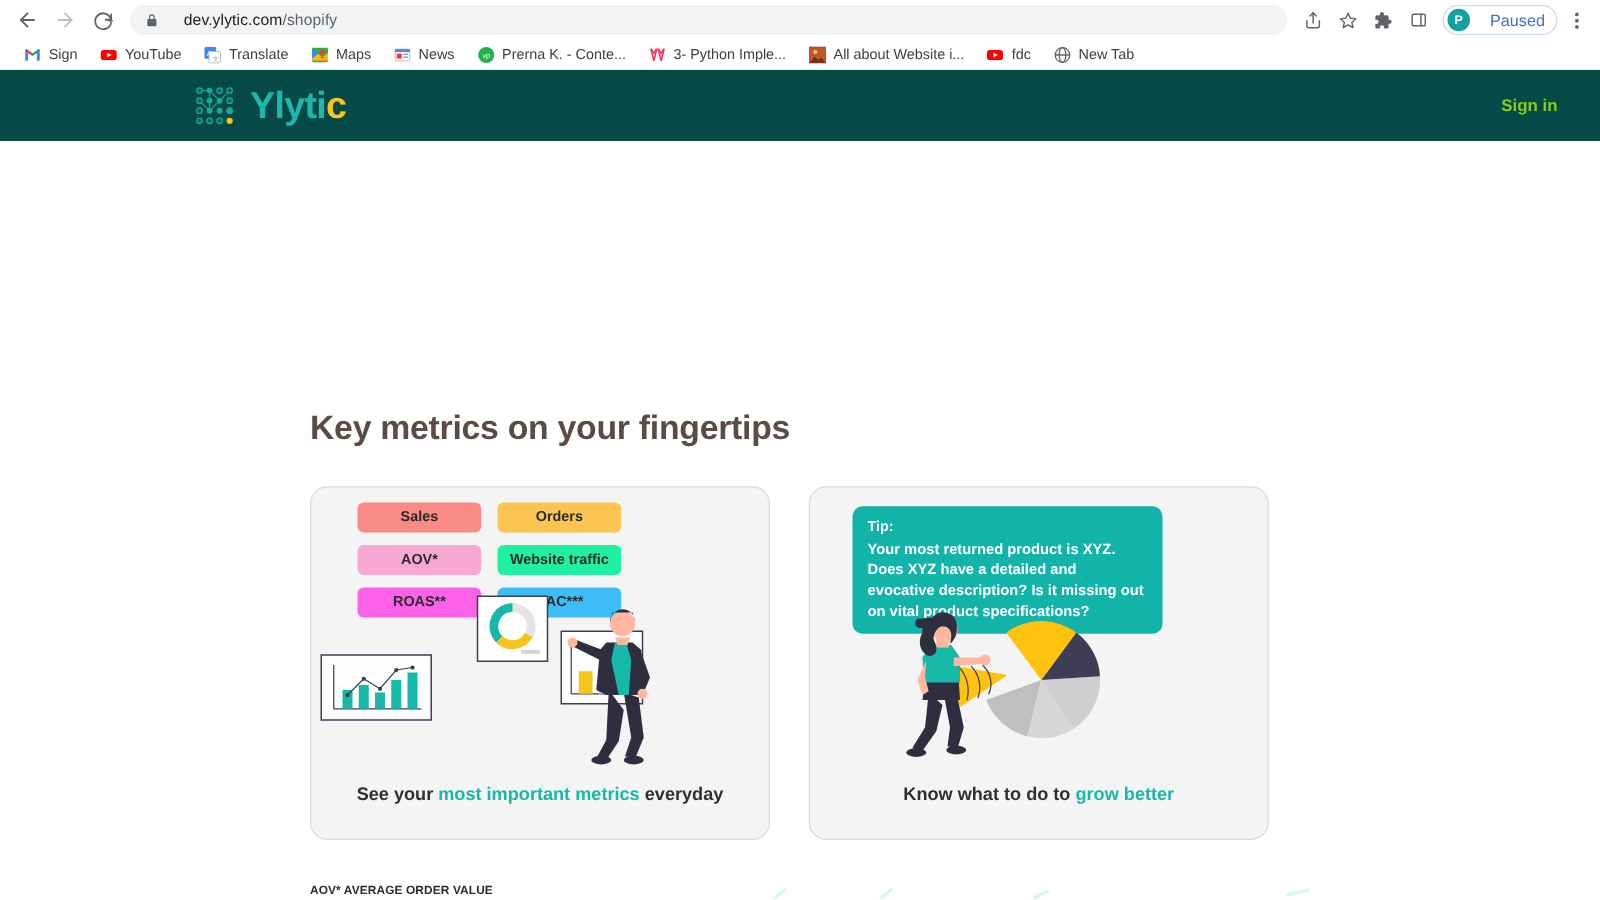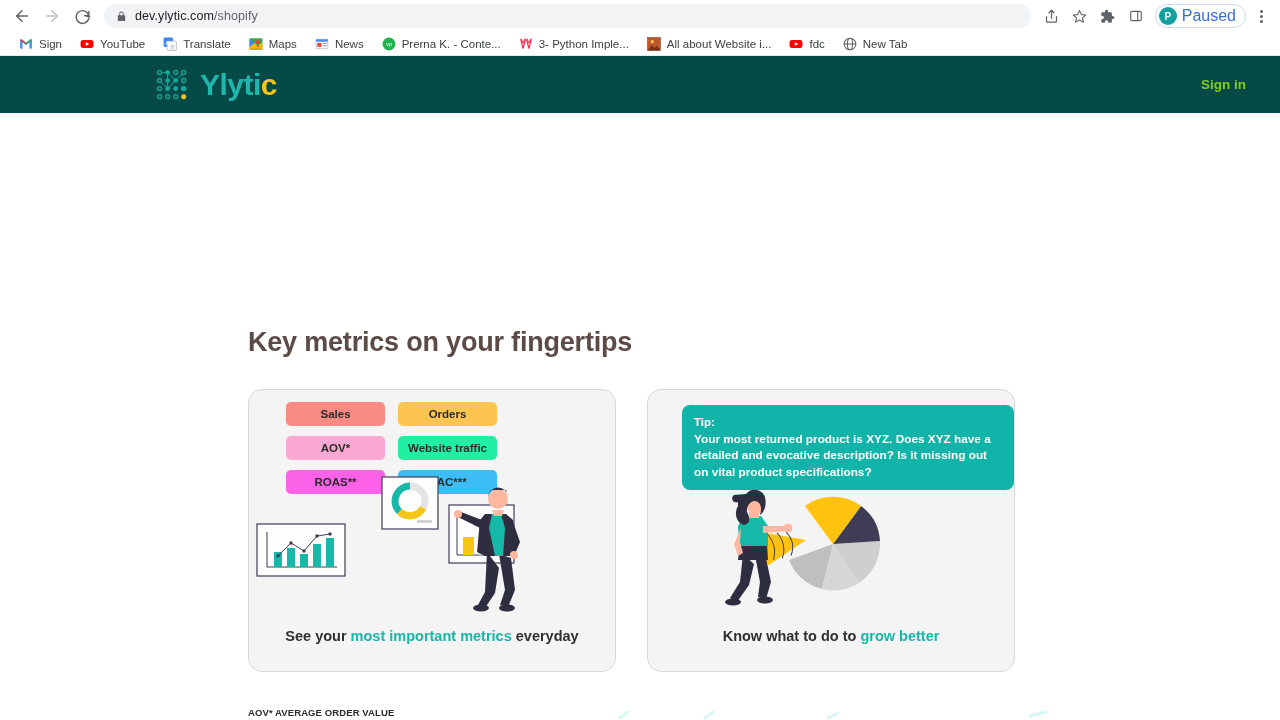--- a/index.html
+++ b/index.html
@@ -15,21 +15,21 @@
     display: flex; align-items: center; padding: 0 8px; gap: 2px;
   }
   .nav-btn {
     width: 28px; height: 28px; border-radius: 50%;
     display: flex; align-items: center; justify-content: center;
     color: #5f6368; flex: none;
   }
   .nav-btn svg { display: block; }
   .omnibox {
     flex: 1; height: 24px; background: #f1f3f4; border-radius: 13px;
-    display: flex; align-items: center; padding: 0 12px; gap: 8px;
+    display: flex; align-items: center; padding: 0 12px; gap: 20px;
     margin-left: 6px; margin-right: 6px;
   }
   .omnibox .lock { flex: none; display: block; }
   .url-text {
     font-size: 12.5px; color: #202124; white-space: nowrap;
     letter-spacing: .1px;
   }
   .url-text .path { color: #5f6368; }
   .tb-icon {
     width: 26px; height: 26px; flex: none;
@@ -38,21 +38,21 @@
   .profile-chip {
     display: flex; align-items: center; gap: 5px; height: 24px;
     border: 1px solid #c8d9f0; border-radius: 13px; padding: 0 9px 0 3px;
     flex: none; margin-left: 4px;
   }
   .profile-avatar {
     width: 18px; height: 18px; border-radius: 50%; background: #12a0a0;
     color: #fff; font-size: 10px; font-weight: bold;
     display: flex; align-items: center; justify-content: center;
   }
-  .profile-label { font-size: 16px; color: #3c6fd0; }
+  .profile-label { font-size: 13px; color: #3c6fd0; margin-left: 11px; }
   .menu-dots {
     width: 22px; flex: none; display: flex; flex-direction: column;
     align-items: center; gap: 2px; margin-left: 2px;
   }
   .menu-dots i { width: 3px; height: 3px; border-radius: 50%; background: #5f6368; display: block; }
 
   
   .bookmarks-bar {
     height: 24px; background: #ffffff; display: flex; align-items: center;
     padding: 0 10px; gap: 0px; border-bottom: 1px solid #e8eaed;
@@ -105,21 +105,21 @@
   
   .illus-left { position: absolute; left: 0; top: 82px; width: 368px; height: 140px; }
   .caption {
     position: absolute; left: 0; right: 0; bottom: 27px; text-align: center;
     font-size: 14.5px; font-weight: bold; color: #2f2f2f;
   }
   .caption .hl { color: #16b8a8; }
 
   
   .tipbox {
-    position: absolute; left: 34px; top: 15px; width: 332px;
+    position: absolute; left: 34px; top: 15px; width: 248px;
     background: #12b3a8; border-radius: 8px; padding: 9px 12px 9px 12px;
     color: #ffffff;
   }
   .tip-label { font-size: 11.5px; font-weight: bold; line-height: 1.45; }
   .tip-body { font-size: 11.8px; font-weight: bold; line-height: 1.42; }
   .illus-right { position: absolute; left: 0; top: 92px; width: 368px; height: 130px; }
 
   .footnotes { position: absolute; left: 248px; top: 592px; }
   .footnote {
     font-size: 9.5px; color: #2b2b2b; line-height: 15px; letter-spacing: .1px; font-weight: bold;

